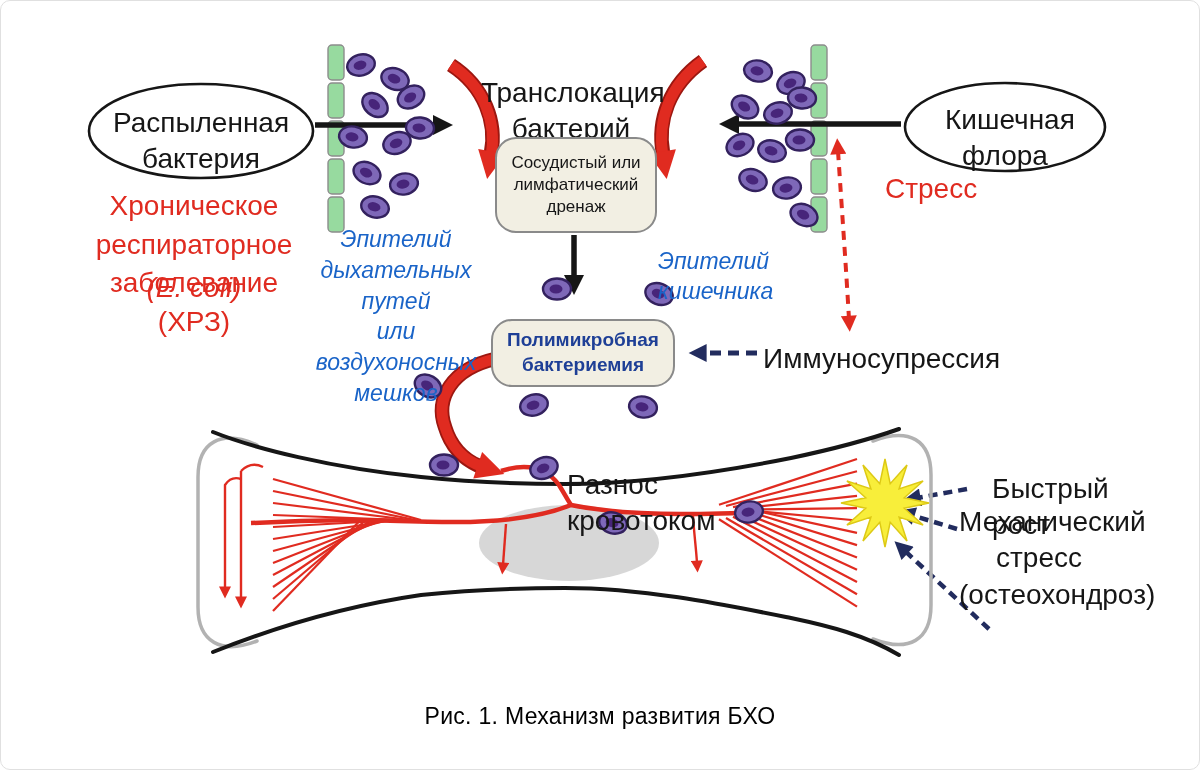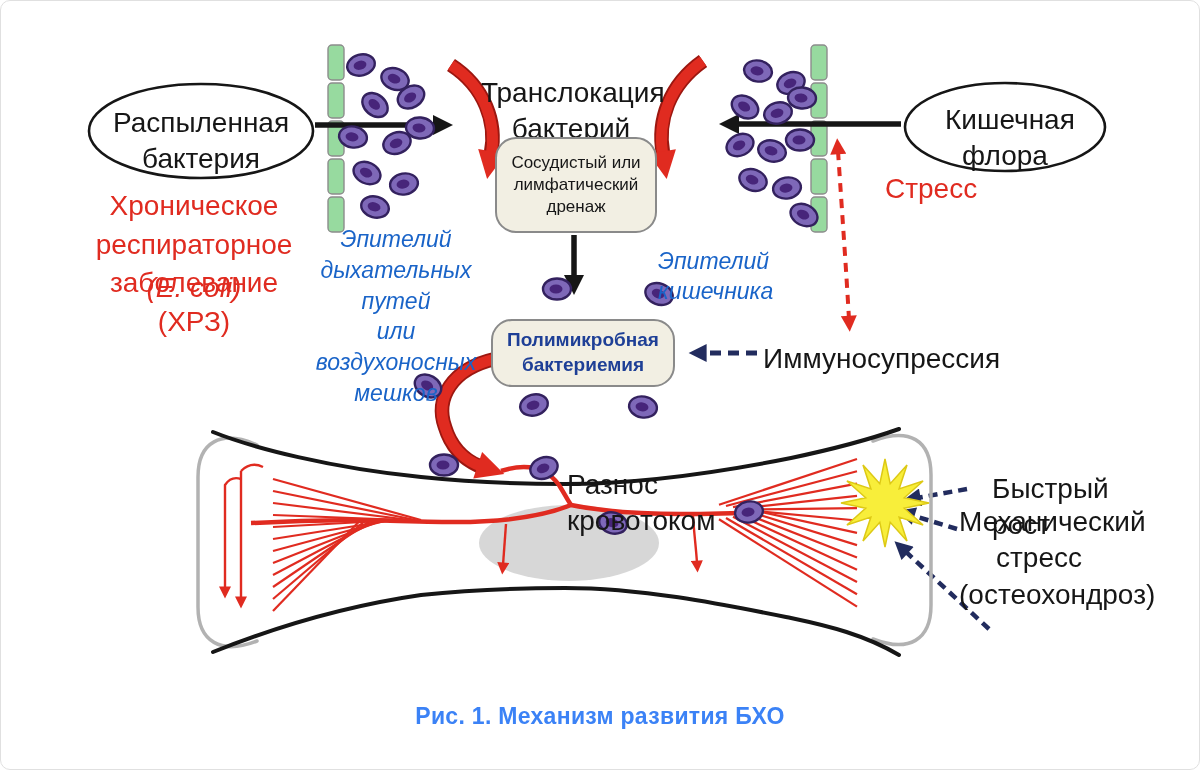--- a/index.html
+++ b/index.html
@@ -24,21 +24,21 @@
   .box{
     position:absolute; background:var(--boxfill); border:2px solid var(--boxborder);
     border-radius:21px; display:flex; align-items:center; justify-content:center;
     box-sizing:border-box;
   }
   .box .label{position:static; white-space:pre-line;}
   .box .label.small{font-size:17px; line-height:1.3;}
   .box .label.bacteremia{font-size:19px; font-weight:700; color:var(--darkblue);}
   .caption{
     position:absolute; left:0; right:0; top:702px; text-align:center;
-    font-size:23px; font-weight:700; color:#3b82f6; letter-spacing:.3px;
+    font-size:23px; font-weight:400; color:#000000; letter-spacing:.3px;
   }
   
   .node-ellipse{fill:#fff; stroke:#161616; stroke-width:2.6;}
   .black-arrow{stroke:#161616; stroke-width:5.5; fill:none;}
   .red-thick{stroke:var(--red); stroke-width:11; fill:none; stroke-linecap:butt;}
   .red-thick-under{stroke:#9c1710; stroke-width:14.5; fill:none; stroke-linecap:butt;}
   .navy-dash{stroke:var(--navy); stroke-width:5; fill:none; stroke-dasharray:11 7;}
   .navy-dash.thin{stroke-width:4.5; stroke-dasharray:9 6;}
   .red-dash{stroke:var(--red); stroke-width:4; fill:none; stroke-dasharray:9 7;}
   .vessel{stroke:var(--red); fill:none; stroke-width:2.4;}

